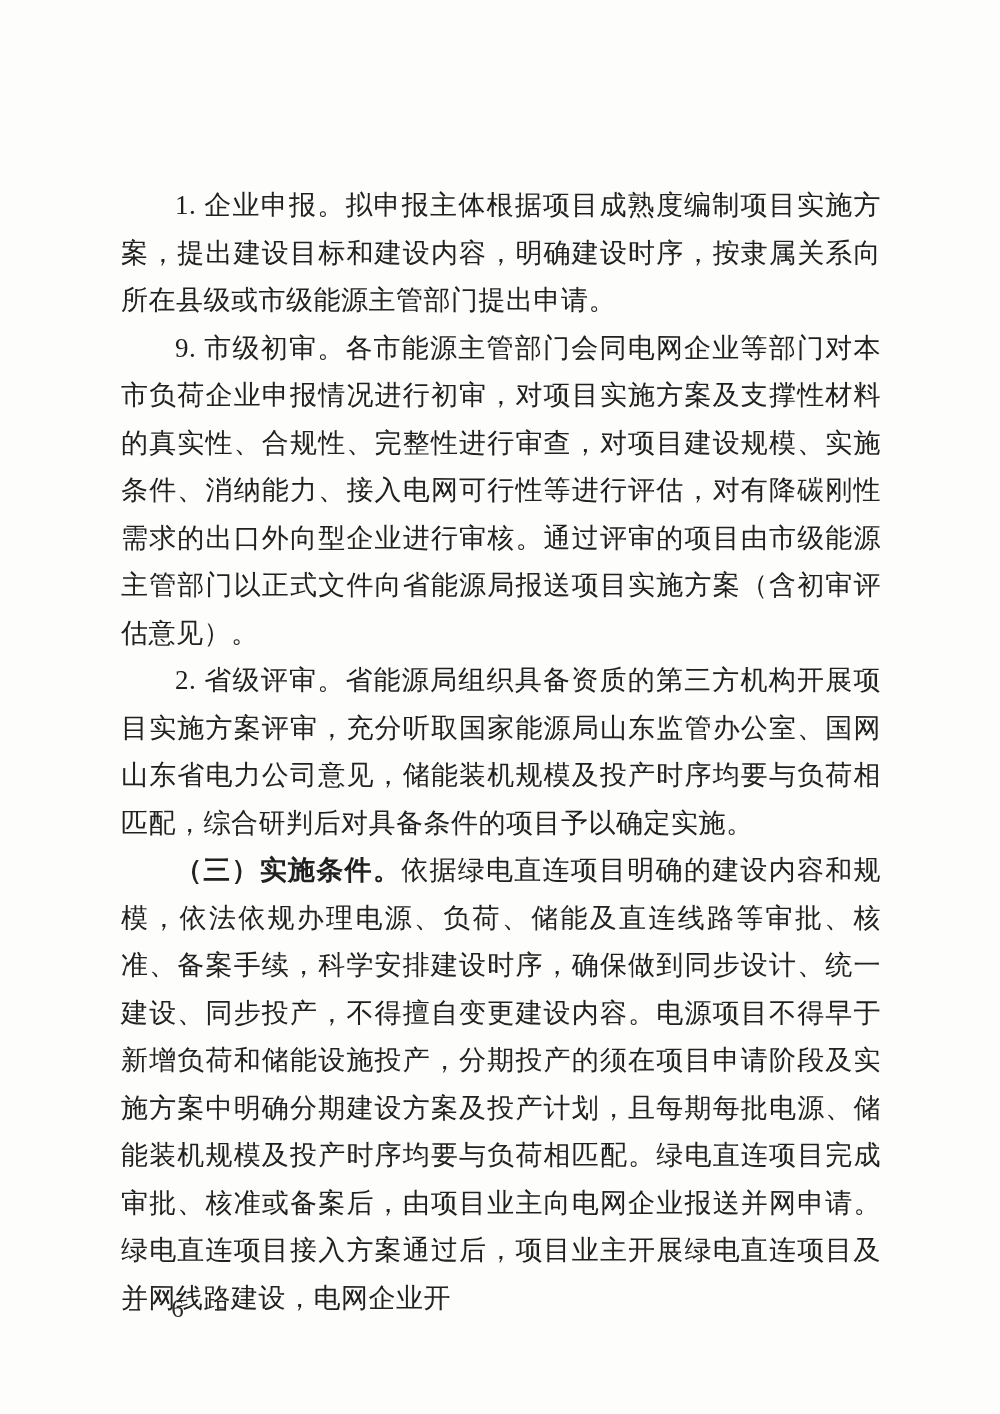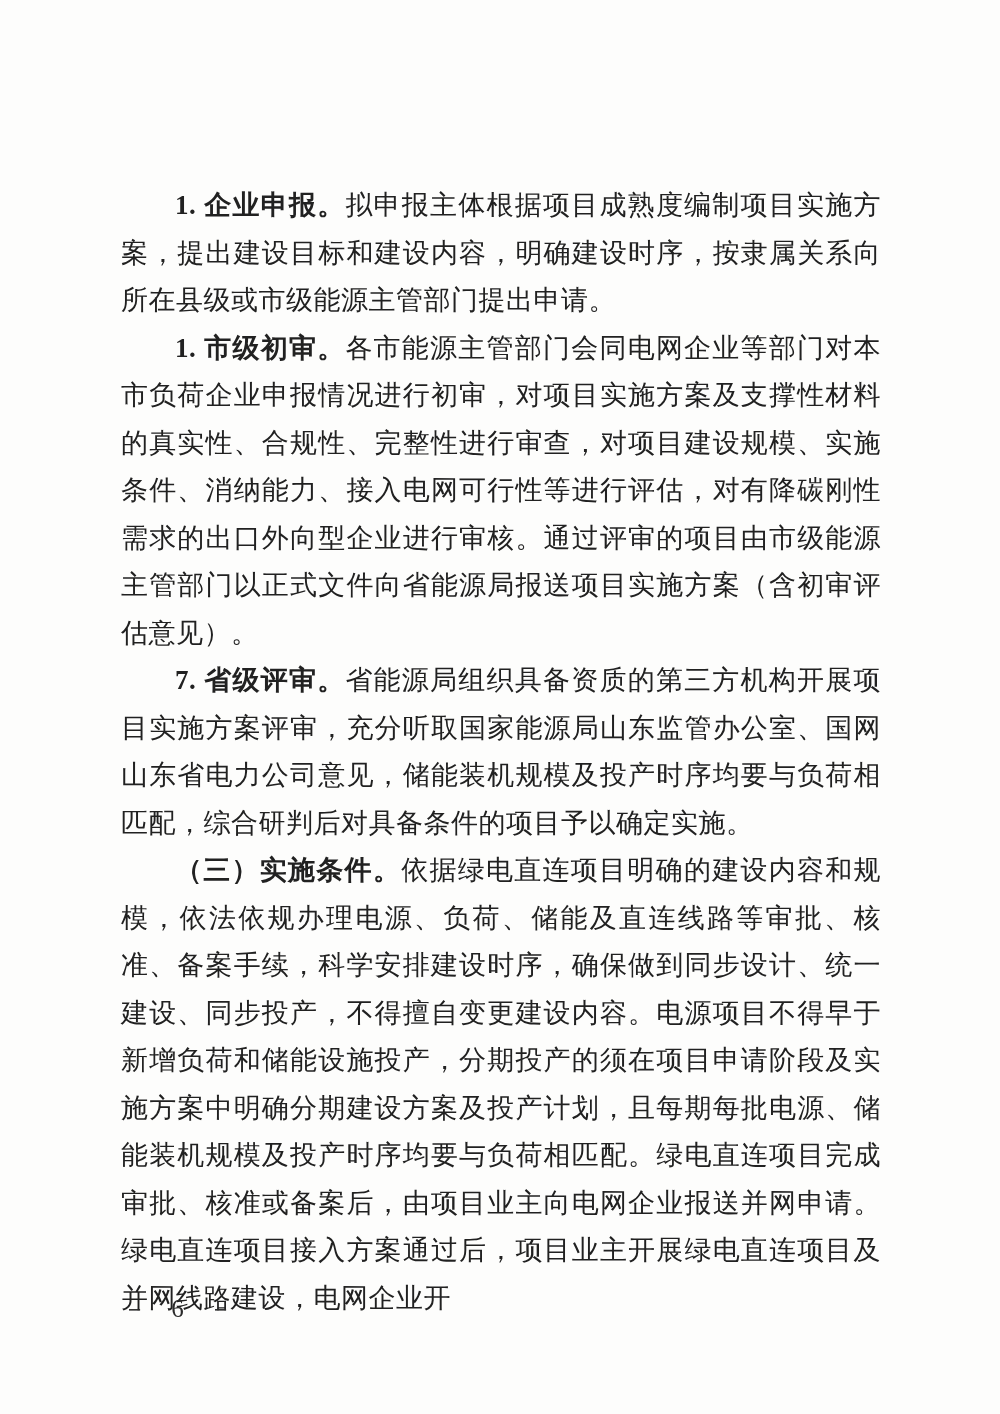--- a/index.html
+++ b/index.html
@@ -26,21 +26,21 @@
     margin: 0;
     font-size: 27px;
     line-height: 47.5px;
     letter-spacing: 0.5px;
     text-align: justify;
     text-justify: inter-character;
     text-indent: 2em;
     word-break: break-all;
   }
   .para .lead {
-    font-weight: 700;
+    font-weight: 400;
   }
   
   .para.section-head-para .lead {
     font-weight: 700;
   }
   .page-number {
     position: absolute;
     left: 122px;
     top: 1292px;
     font-size: 25px;
@@ -50,22 +50,22 @@
   }
 </style>
 </head>
 <body>
 
 <div class="page">
   <div class="content">
 
     <p class="para"><span class="lead">1. 企业申报。</span><span>拟申报主体根据项目成熟度编制项目实施方案，提出建设目标和建设内容，明确建设时序，按隶属关系向所在县级或市级能源主管部门提出申请。</span></p>
 
-    <p class="para"><span class="lead">1. 市级初审。</span><span>各市能源主管部门会同电网企业等部门对本市负荷企业申报情况进行初审，对项目实施方案及支撑性材料的真实性、合规性、完整性进行审查，对项目建设规模、实施条件、消纳能力、接入电网可行性等进行评估，对有降碳刚性需求的出口外向型企业进行审核。通过评审的项目由市级能源主管部门以正式文件向省能源局报送项目实施方案（含初审评估意见）。</span></p>
+    <p class="para"><span class="lead">9. 市级初审。</span><span>各市能源主管部门会同电网企业等部门对本市负荷企业申报情况进行初审，对项目实施方案及支撑性材料的真实性、合规性、完整性进行审查，对项目建设规模、实施条件、消纳能力、接入电网可行性等进行评估，对有降碳刚性需求的出口外向型企业进行审核。通过评审的项目由市级能源主管部门以正式文件向省能源局报送项目实施方案（含初审评估意见）。</span></p>
 
-    <p class="para"><span class="lead">7. 省级评审。</span><span>省能源局组织具备资质的第三方机构开展项目实施方案评审，充分听取国家能源局山东监管办公室、国网山东省电力公司意见，储能装机规模及投产时序均要与负荷相匹配，综合研判后对具备条件的项目予以确定实施。</span></p>
+    <p class="para"><span class="lead">2. 省级评审。</span><span>省能源局组织具备资质的第三方机构开展项目实施方案评审，充分听取国家能源局山东监管办公室、国网山东省电力公司意见，储能装机规模及投产时序均要与负荷相匹配，综合研判后对具备条件的项目予以确定实施。</span></p>
 
     <p class="para section-head-para"><span class="lead">（三）实施条件。</span><span>依据绿电直连项目明确的建设内容和规模，依法依规办理电源、负荷、储能及直连线路等审批、核准、备案手续，科学安排建设时序，确保做到同步设计、统一建设、同步投产，不得擅自变更建设内容。电源项目不得早于新增负荷和储能设施投产，分期投产的须在项目申请阶段及实施方案中明确分期建设方案及投产计划，且每期每批电源、储能装机规模及投产时序均要与负荷相匹配。绿电直连项目完成审批、核准或备案后，由项目业主向电网企业报送并网申请。绿电直连项目接入方案通过后，项目业主开展绿电直连项目及并网线路建设，电网企业开</span></p>
 
   </div>
 
   <div class="page-number">－ 6 －</div>
 </div>
 
 </body></html>

